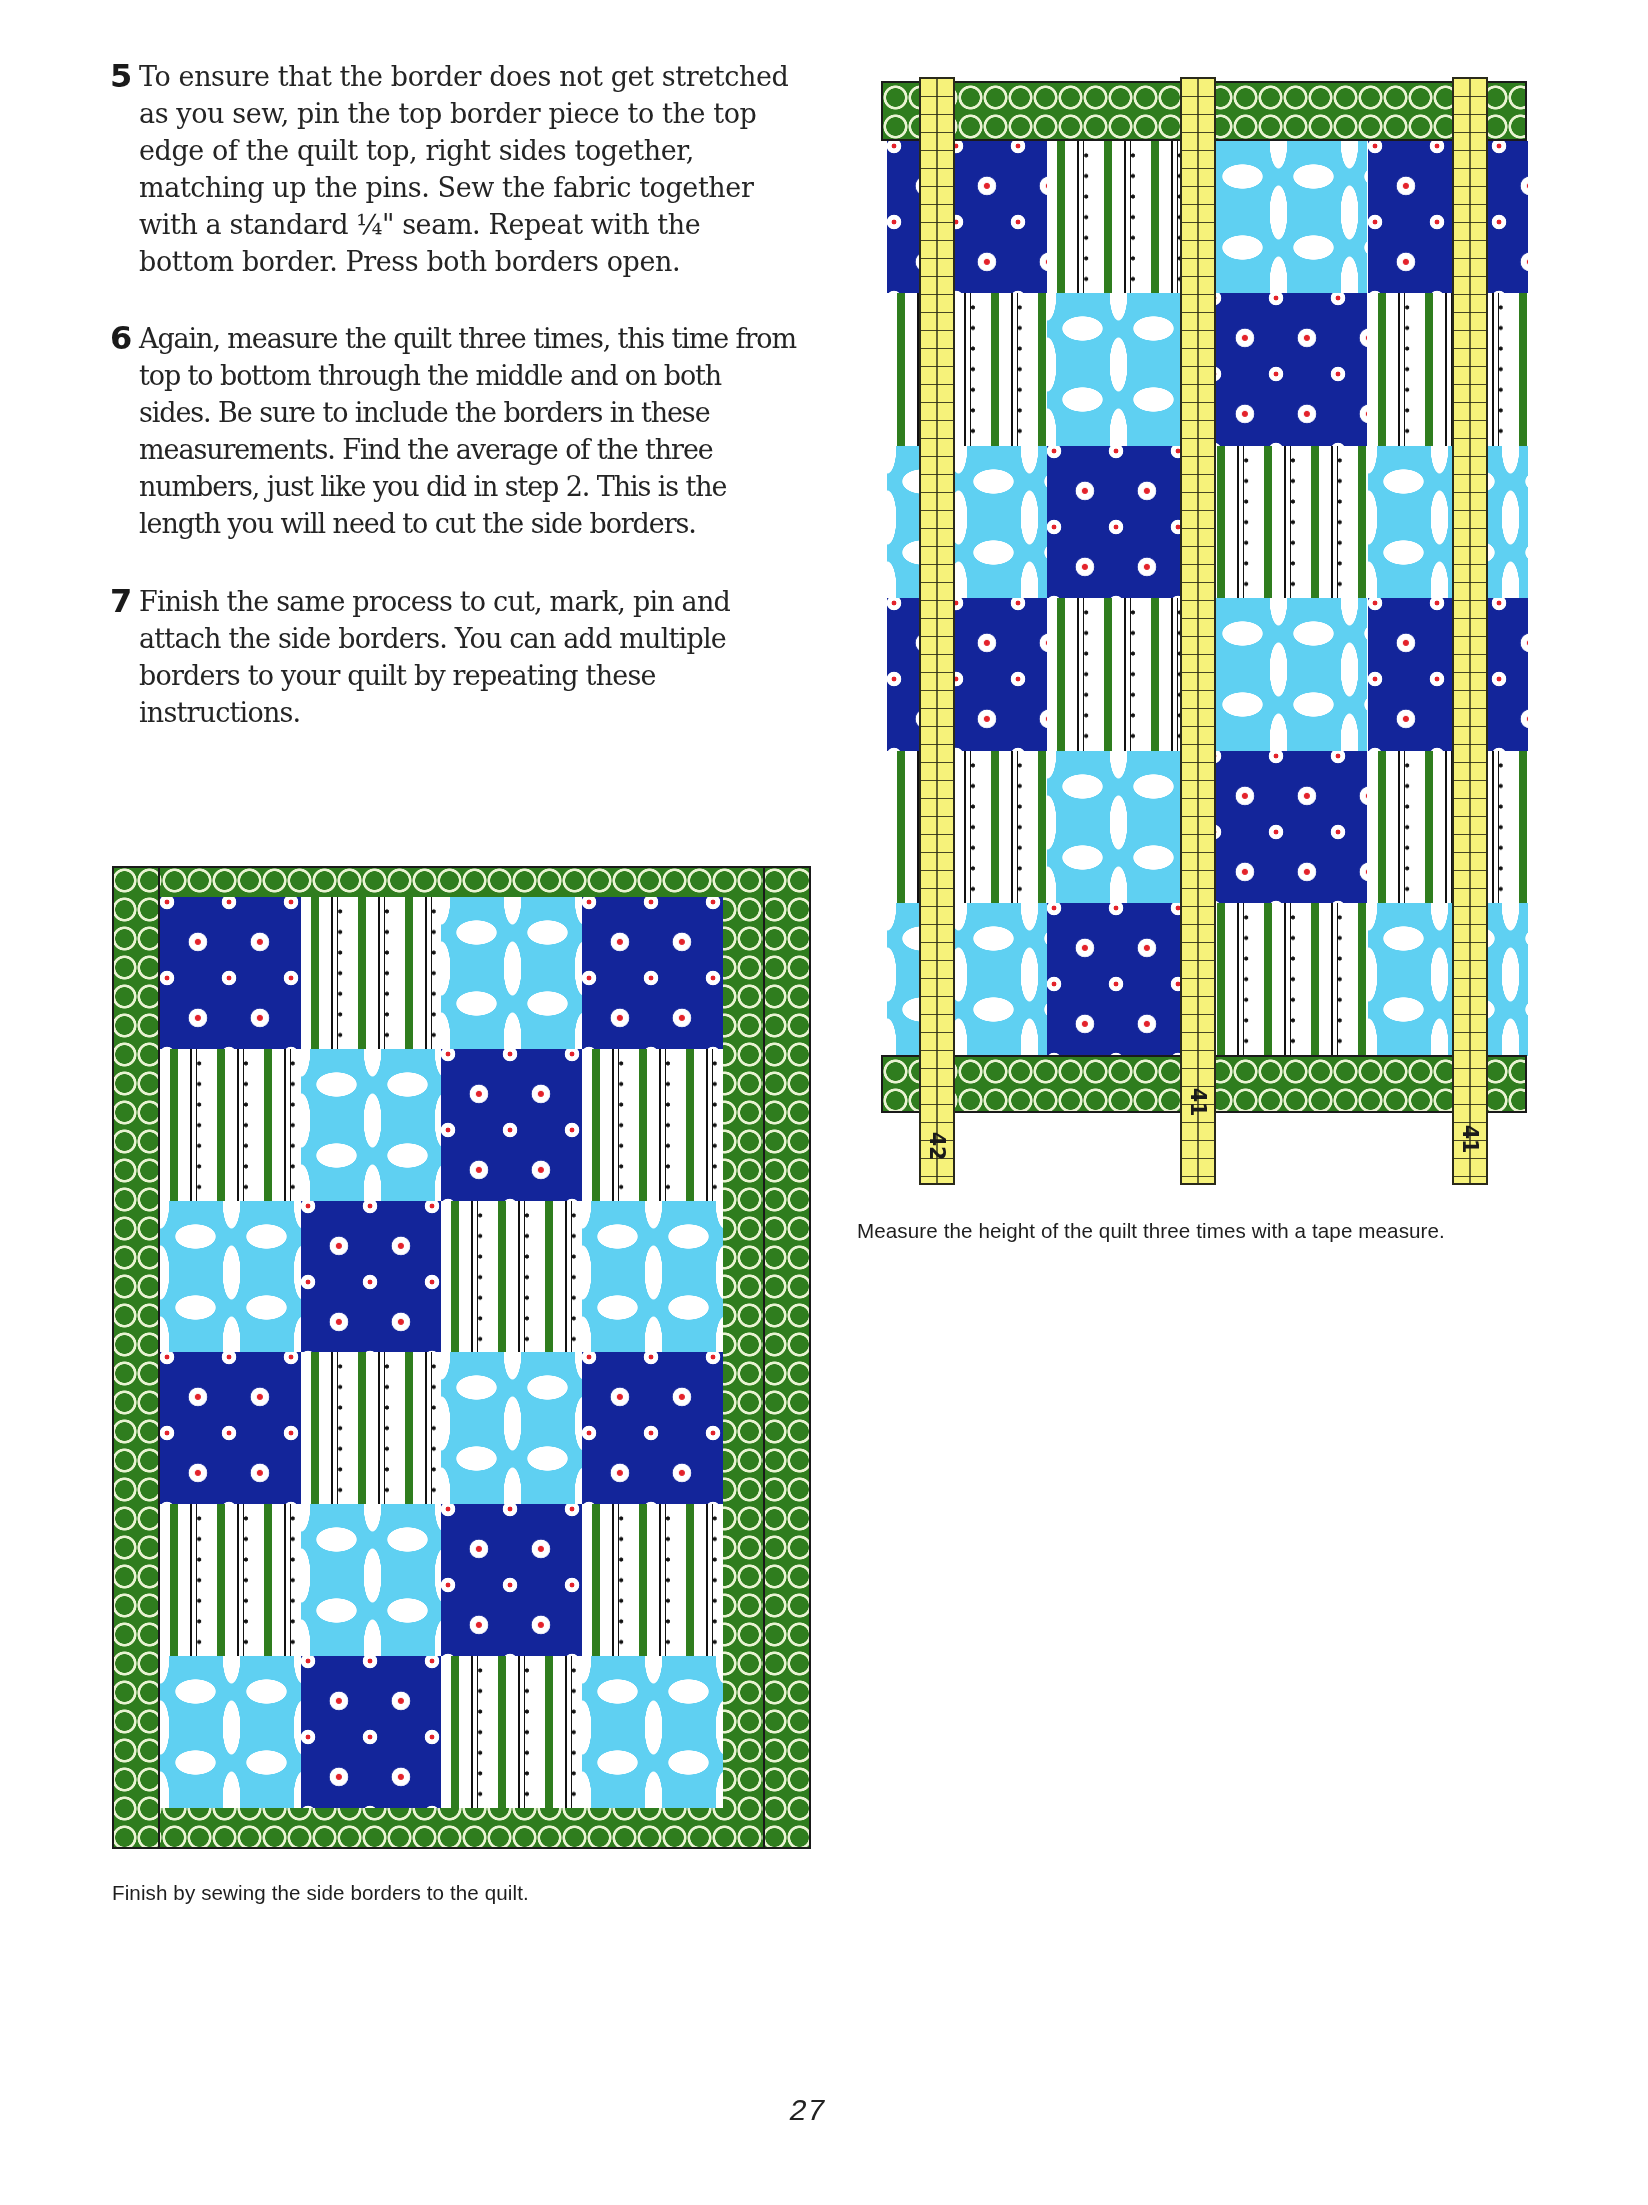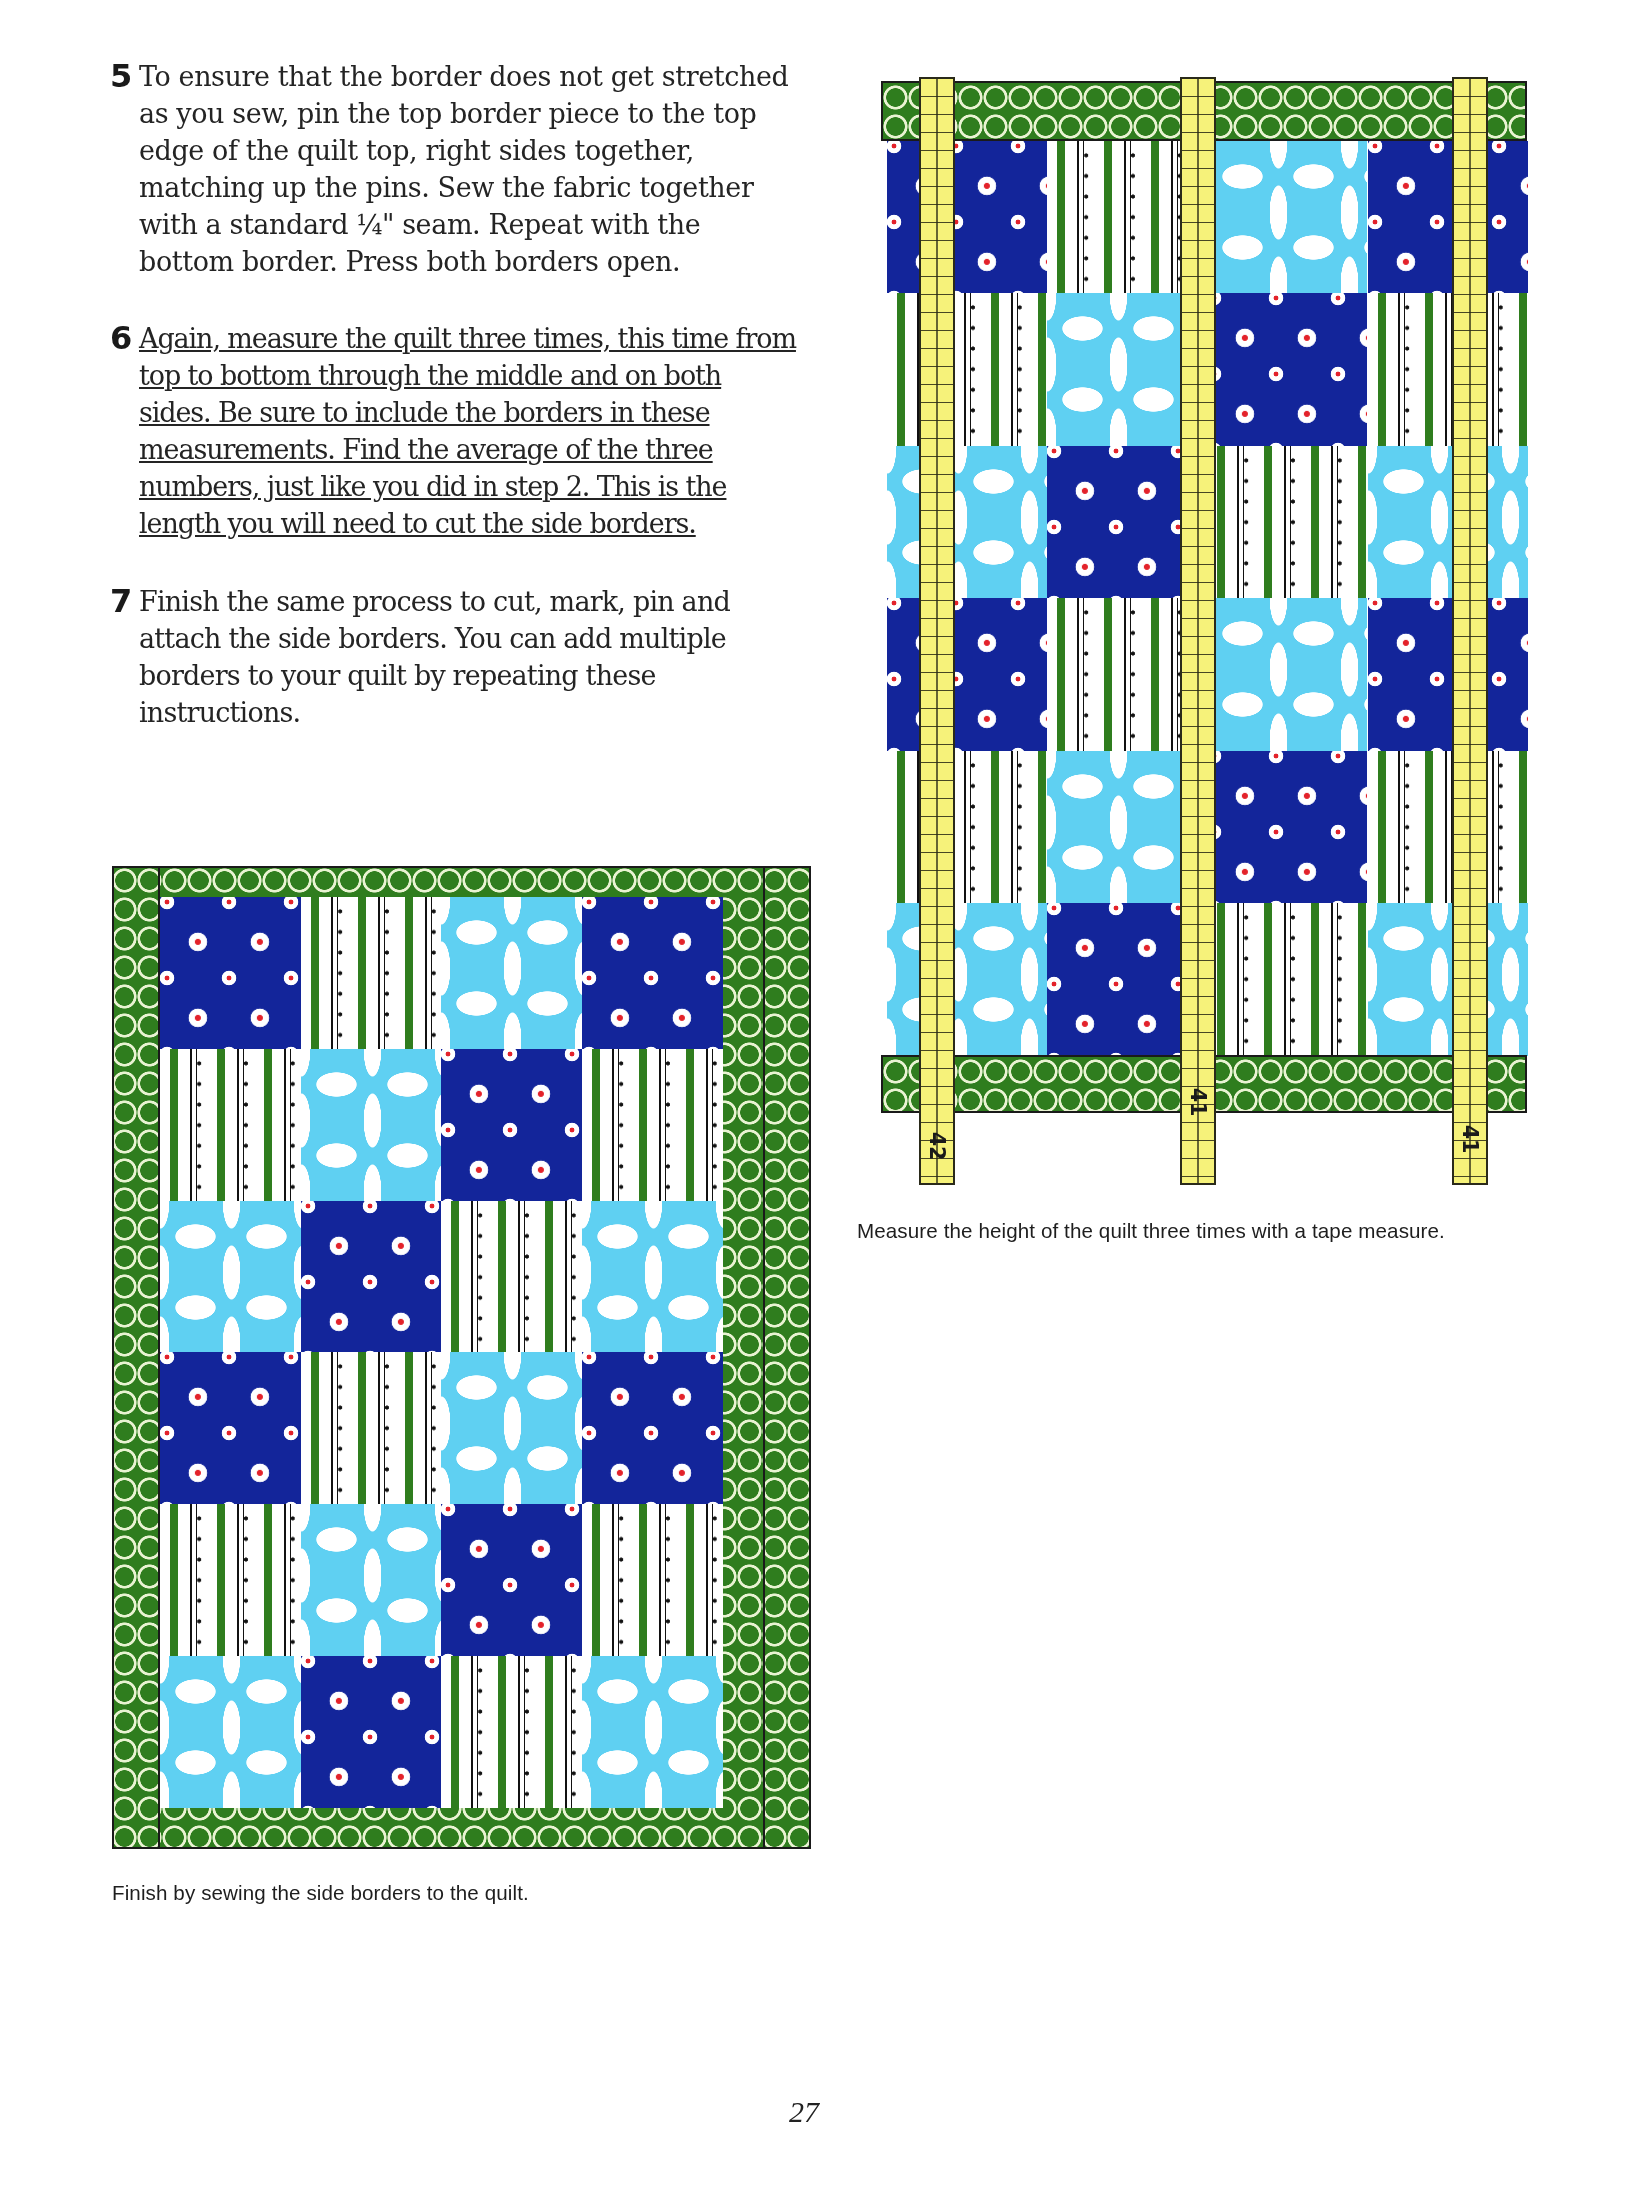--- a/index.html
+++ b/index.html
@@ -3,21 +3,21 @@
 <meta charset="utf-8">
 <style>
   html, body { margin:0; padding:0; background:#ffffff; }
   body { width:1648px; height:2205px; position:relative; overflow:hidden; font-family:"DejaVu Serif", serif; color:#1f1f1f; }
 
   .step { position:absolute; left:110px; width:687px; font-family:"DejaVu Serif", serif; font-size:27px; line-height:37px; color:#242424; letter-spacing:-0.4px; }
   .step .num { position:absolute; left:0; top:0; font-family:"DejaVu Sans", sans-serif; font-weight:bold; font-size:32px; color:#1a1a1a; }
   .step .txt { margin-left:29px; display:block; }
 
   .caption { position:absolute; font-family:Liberation Sans, sans-serif; font-size:20.6px; color:#1e1e1e; letter-spacing:0.1px; }
-  .pagenum { position:absolute; left:789px; top:2095px; font-family:Liberation Serif, serif; font-style:italic; font-size:30px; color:#222; }
+  .pagenum { position:absolute; left:789px; top:2095px; font-family:Liberation Mono, monospace; font-style:italic; font-size:30px; color:#222; }
 
   
   .border-fabric {
     background-color:#2f7d1e;
     background-image: radial-gradient(circle at 50% 50%, transparent 0 9px, #e9f3d2 9.6px 11.7px, transparent 12.4px);
     background-size:25px 29px;
   }
   .tile { position:absolute; overflow:hidden; box-sizing:border-box; }
   .tile.flower {
     background-color:#13259a;
@@ -58,21 +58,21 @@
 </style>
 </head>
 <body>
 
 <div class="step" style="top:58px;">
   <span class="num">5</span>
   <span class="txt">To ensure that the border does not get stretched as you sew, pin the top border piece to the top edge of the quilt top, right sides together, matching up the pins. Sew the fabric together with a standard ¼" seam. Repeat with the bottom border. Press both borders open.</span>
 </div>
 <div class="step" style="top:320px;">
   <span class="num">6</span>
-  <span class="txt" style="letter-spacing:-1.1px;text-decoration:underline;">Again, measure the quilt three times, this time from top to bottom through the middle and on both sides. Be sure to include the borders in these measurements. Find the average of the three numbers, just like you did in step 2. This is the length you will need to cut the side borders.</span>
+  <span class="txt" style="letter-spacing:-1.1px;">Again, measure the quilt three times, this time from top to bottom through the middle and on both sides. Be sure to include the borders in these measurements. Find the average of the three numbers, just like you did in step 2. This is the length you will need to cut the side borders.</span>
 </div>
 <div class="step" style="top:583px;">
   <span class="num">7</span>
   <span class="txt" style="letter-spacing:-0.8px;">Finish the same process to cut, mark, pin and attach the side borders. You can add multiple borders to your quilt by repeating these instructions.</span>
 </div>
 
 <div class="quilt border-fabric" style="left:112px; top:866px; width:699px; height:983px;">
   <div id="left-grid" style="position:absolute; left:48px; top:31px; width:562px; height:911px;">
       <div class="tile flower" style="left: 0px; top: 0px; width: 141px; height: 152px;"></div>
       <div class="tile stripe" style="left: 141px; top: 0px; width: 141px; height: 152px;"></div>

